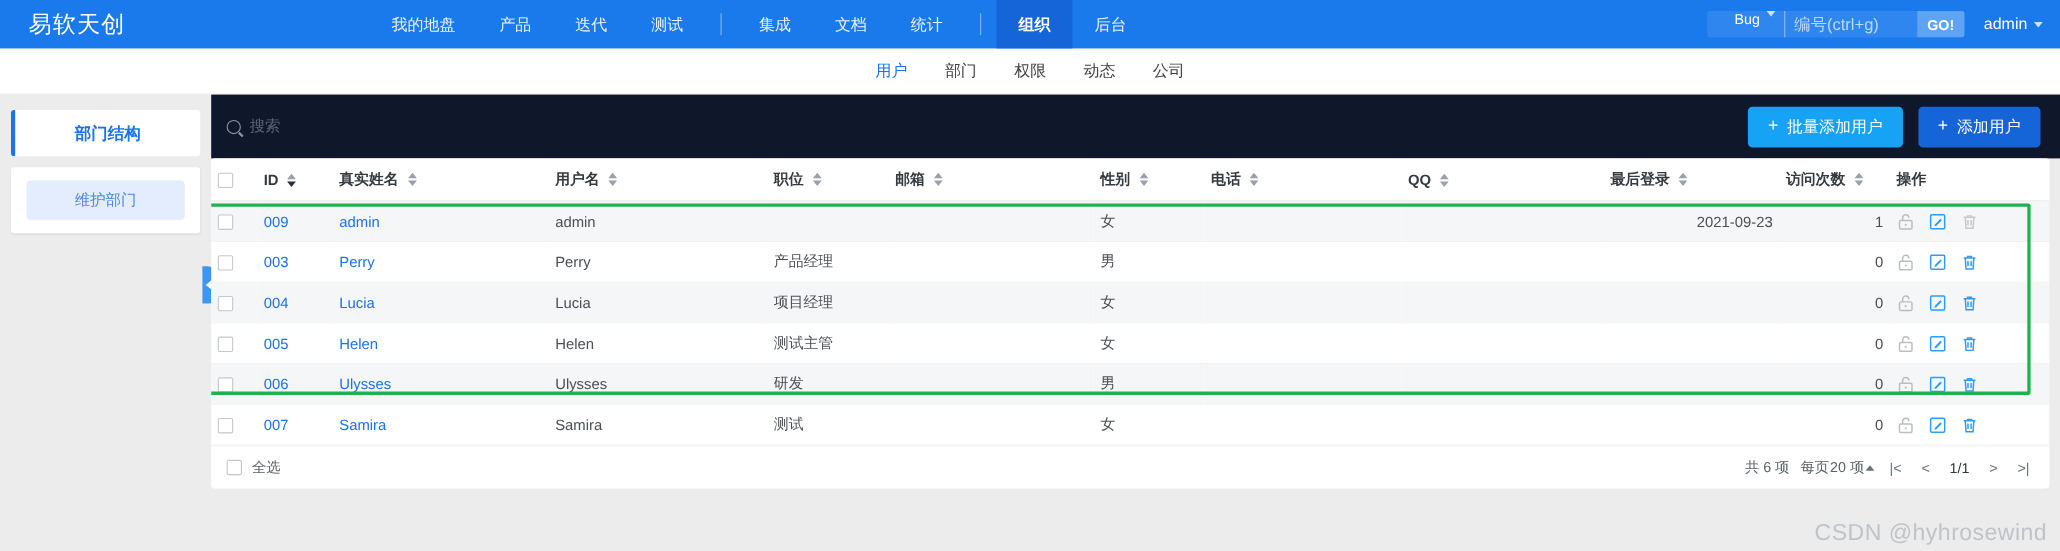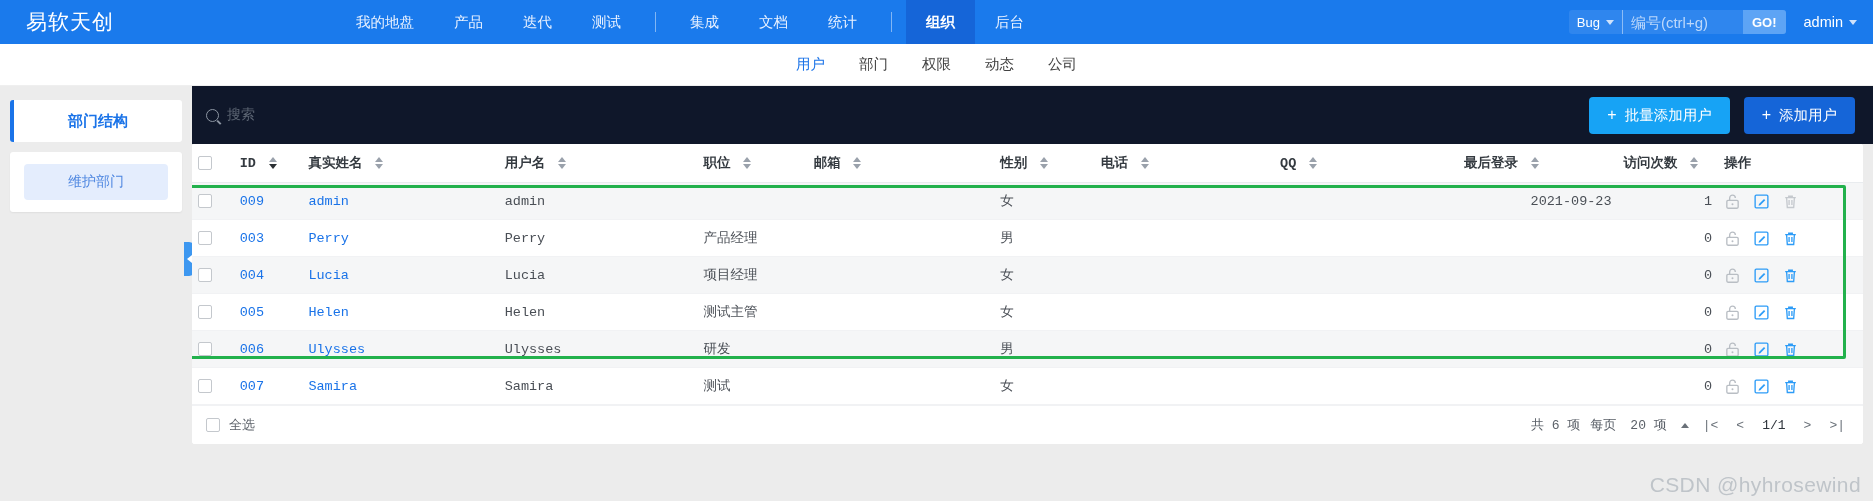--- a/index.html
+++ b/index.html
@@ -57,22 +57,22 @@
   }
   .searchbox {
     display: flex; align-items: center;
     background: #2f86ee;
     border-radius: 3px;
     height: 24px;
     overflow: hidden;
     margin-right: 18px;
   }
   .sb-type {
-    display: flex; align-items: center; gap: 6px;
-    padding: 0 8px 0 8px;
+    display: flex; align-items: flex-start; gap: 6px;
+    padding: 0 8px 0 25px;
     font-size: 13px; color: #fff;
     border-right: 1px solid rgba(255,255,255,.45);
     height: 100%;
     cursor: pointer;
   }
   .caret-down {
     width: 0; height: 0;
     border-left: 4px solid transparent;
     border-right: 4px solid transparent;
     border-top: 5px solid #cfe2fb;
@@ -233,21 +233,20 @@
   .btn-dark  { background: #1565d8; }
   .plus { font-size: 16px; line-height: 1; font-weight: 400; }
 
   
   .table-card {
     background: #fff;
     margin: 0 10px 0 0;
     border-radius: 3px;
     overflow: hidden;
     position: relative;
-    font-family: Liberation Mono, monospace;
   }
   table.grid {
     width: 100%;
     border-collapse: collapse;
     table-layout: fixed;
   }
   table.grid th {
     font-size: 13.5px;
     color: #343a40;
     font-weight: bold;
@@ -309,21 +308,21 @@
     background: #fff;
     font-size: 13px;
     color: #5b6169;
     border-top: 1px solid #f1f2f4;
   }
   .selall { display: flex; align-items: center; gap: 9px; cursor: pointer; }
   .pager {
     margin-left: auto;
     display: flex; align-items: center; gap: 10px;
   }
-  .pager .ps { display: inline-flex; align-items: center; gap: 14px; cursor: pointer; }
+  .pager .ps { display: inline-flex; align-items: center; gap: 1px; cursor: pointer; }
   .caret-up-sm {
     width: 0; height: 0;
     border-left: 4px solid transparent;
     border-right: 4px solid transparent;
     border-bottom: 5px solid #6a7179;
   }
   .pg-btn {
     color: #6a7179;
     padding: 0 4px;
     cursor: pointer;

